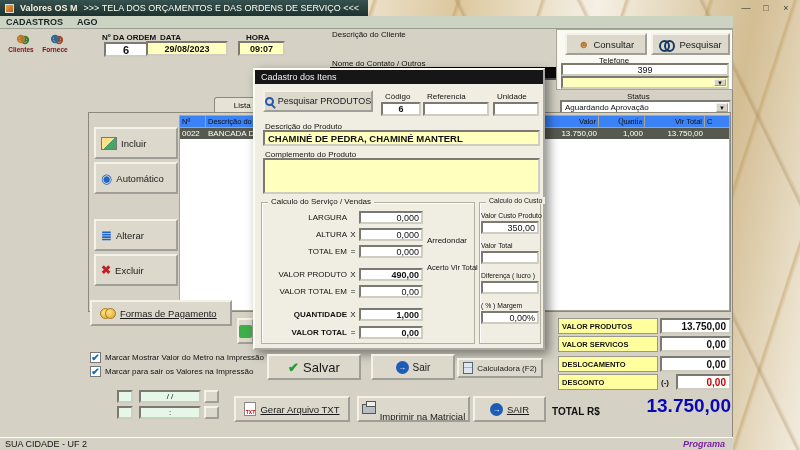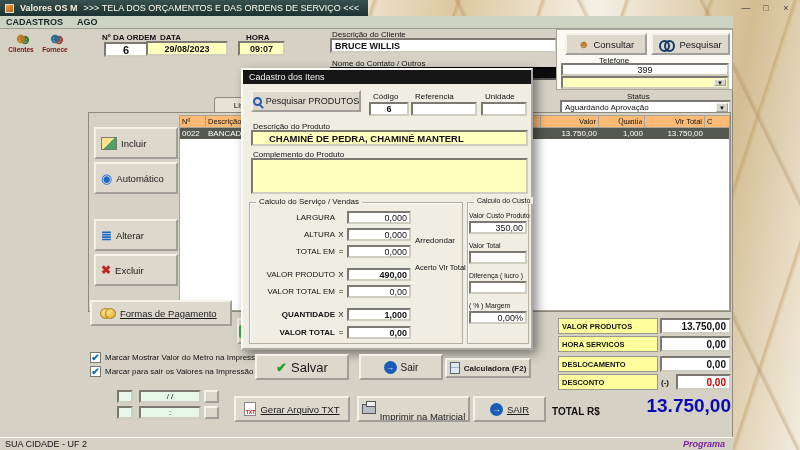--- a/index.html
+++ b/index.html
@@ -53,21 +53,21 @@
   .i-calc{width:10px;height:12px;border:1px solid #567;background:linear-gradient(#dfe6ee 0 4px,#9fb4c8 4px 5px,#dfe6ee 5px);flex:0 0 auto;}
   .i-coin{width:11px;height:11px;border-radius:50%;background:radial-gradient(circle at 35% 35%,#ffe28a,#d9a520);border:1px solid #a67c1a;display:inline-block;flex:0 0 auto;}
   .i-coin.c2{margin-left:-6px;}
   .i-exit{width:15px;height:12px;background:#e8c23a;border:1px solid #997f2a;position:relative;}
   .i-exit::after{content:"\2190";color:#c00;font-weight:bold;font-size:9px;position:absolute;left:1px;top:-1px;}
   .i-grn{width:13px;height:13px;background:#3fae49;border-radius:2px;flex:0 0 auto;}
   .combo{position:relative;background:#fff;border:2px inset #cfccc0;}
   .combo .arr{position:absolute;right:1px;top:1px;bottom:1px;width:12px;background:#d6d3c8;border:1px outset #f4f1e8;font-size:6px;display:flex;align-items:center;justify-content:center;}
   .tab{border:1px solid #8d8a7d;border-bottom:none;border-radius:3px 3px 0 0;font-size:8px;display:flex;align-items:center;justify-content:center;white-space:nowrap;overflow:hidden;cursor:pointer;}
   .grid-head{display:flex;background:#d8d5c8;}
-  .grid-head div{border-right:1px solid #a8a598;border-bottom:1px solid #a8a598;font-size:7.5px;padding:1px 2px;white-space:nowrap;overflow:hidden;background:#fdba74;}
+  .grid-head div{border-right:1px solid #a8a598;border-bottom:1px solid #a8a598;font-size:7.5px;padding:1px 2px;white-space:nowrap;overflow:hidden;background:#3b82f6;}
   .grid-row{display:flex;background:#56594f;color:#fff;}
   .grid-row div{font-size:8px;padding:1px 2px;white-space:nowrap;overflow:hidden;}
   .num{text-align:right;justify-content:flex-end;}
   .chk{width:11px;height:11px;background:#fff;border:1px solid #777;display:flex;align-items:center;justify-content:center;color:#0b6fb8;font-size:10px;font-weight:bold;flex:0 0 auto;}
   .chk::after{content:"\2714";}
   .chklbl{font-size:8px;white-space:nowrap;}
   .tot-lbl{background:#ffff9e;border:1px solid #9a9a8a;font-size:7.5px;font-weight:bold;display:flex;align-items:center;padding-left:3px;white-space:nowrap;overflow:hidden;}
   .tot-val{background:#fff;border:2px inset #cfccc0;font-size:10px;font-weight:bold;display:flex;align-items:center;justify-content:flex-end;padding-right:3px;}
   .modal{background:#f0eee2;border:2px outset #fdfcf2;box-shadow:4px 4px 10px rgba(0,0,0,.45);z-index:10;}
   .modal-title{background:#161616;color:#f0f0f0;font-size:9px;display:flex;align-items:center;padding:0 6px;}
@@ -118,21 +118,20 @@
   <span class="abs lbl" style="left:102px;top:4px;">Nº DA ORDEM</span>
   <div class="abs inset field bold" style="left:104px;top:13px;width:44px;height:15px;justify-content:center;font-size:11px;">6</div>
 
   <span class="abs lbl" style="left:160px;top:4px;">DATA</span>
   <div class="abs inset yellow field bold" style="left:146px;top:12px;width:82px;height:15px;justify-content:center;">29/08/2023</div>
 
   <span class="abs lbl" style="left:246px;top:4px;">HORA</span>
   <div class="abs inset yellow field bold" style="left:238px;top:12px;width:47px;height:15px;justify-content:center;">09:07</div>
 
   <span class="abs lbln" style="left:332px;top:1px;">Descrição do Cliente</span>
-  <div class="abs inset field bold" style="left:330px;top:9px;width:227px;height:15px;padding-left:3px;">BRUCE WILLIS</div>
 
   <span class="abs lbln" style="left:332px;top:30px;">Nome do Contato / Outros</span>
   <div class="abs field" style="left:330px;top:38px;width:228px;height:13px;background:#0c0c0c;border:2px inset #555;"></div>
 
   <div class="abs" style="left:556px;top:0;width:177px;height:61px;background:#fbfaf2;border:1px solid #a8a598;">
     <div class="abs btn" style="left:8px;top:3px;width:82px;height:22px;">
       <span class="i-person">☻</span>
       <span>Consultar</span>
     </div>
     <div class="abs btn" style="left:94px;top:3px;width:79px;height:22px;">
@@ -231,50 +230,50 @@
   <div class="abs btn" style="left:473px;top:367px;width:73px;height:26px;">
     <span class="i-go"></span>
     <span style="text-decoration:underline;">SAIR</span>
   </div>
 
   <span class="abs lbl" style="left:552px;top:377px;font-size:10px;">TOTAL R$</span>
   <div class="abs" style="left:608px;top:366px;width:123px;height:24px;font-size:19px;font-weight:bold;color:#0808b8;text-align:right;">13.750,00</div>
 
   <div class="abs tot-lbl" style="left:558px;top:289px;width:100px;height:16px;">VALOR PRODUTOS</div>
   <div class="abs tot-val" style="left:660px;top:289px;width:71px;height:16px;">13.750,00</div>
-  <div class="abs tot-lbl" style="left:558px;top:307px;width:100px;height:16px;">HORA SERVICOS</div>
+  <div class="abs tot-lbl" style="left:558px;top:307px;width:100px;height:16px;">VALOR SERVICOS</div>
   <div class="abs tot-val" style="left:660px;top:307px;width:71px;height:16px;">0,00</div>
   <div class="abs tot-lbl" style="left:558px;top:327px;width:100px;height:16px;">DESLOCAMENTO</div>
   <div class="abs tot-val" style="left:660px;top:327px;width:71px;height:16px;">0,00</div>
   <div class="abs tot-lbl" style="left:558px;top:345px;width:100px;height:16px;">DESCONTO</div>
   <span class="abs lbl" style="left:661px;top:349px;">(-)</span>
   <div class="abs tot-val red" style="left:676px;top:345px;width:55px;height:16px;">0,00</div>
 </div>
 
 <div class="abs statusbar" style="left:0;top:437px;width:733px;height:13px;">
   <span>SUA CIDADE - UF 2</span>
   <span class="fpq abs" style="right:8px;top:1px;">Programa</span>
 </div>
 
-<div class="abs modal" style="left:241px;top:68px;width:292px;height:282px;">
+<div class="abs modal" style="left:253px;top:68px;width:292px;height:282px;">
   <div class="modal-title" style="height:14px;">Cadastro dos Itens</div>
 
   <div class="abs btn" style="left:8px;top:20px;width:110px;height:22px;">
     <span class="i-mag"></span>
     <span style="font-size:9px;">Pesquisar PRODUTOS</span>
   </div>
   <span class="abs lbln" style="left:130px;top:22px;">Código</span>
   <div class="abs inset field bold" style="left:126px;top:32px;width:40px;height:14px;justify-content:center;">6</div>
   <span class="abs lbln" style="left:172px;top:22px;">Referencia</span>
   <div class="abs inset field" style="left:168px;top:32px;width:66px;height:14px;"></div>
   <span class="abs lbln" style="left:242px;top:22px;">Unidade</span>
   <div class="abs inset field" style="left:238px;top:32px;width:46px;height:14px;"></div>
 
   <span class="abs lbln" style="left:10px;top:52px;">Descrição do Produto</span>
-  <div class="abs inset yellow field bold" style="left:8px;top:60px;width:277px;height:16px;padding-left:16px;font-size:9.5px;">CHAMINÉ DE PEDRA, CHAMINÉ MANTERL</div>
+  <div class="abs inset yellow field bold" style="left:8px;top:60px;width:277px;height:16px;padding-left:3px;font-size:9.5px;">CHAMINÉ DE PEDRA, CHAMINÉ MANTERL</div>
 
   <span class="abs lbln" style="left:10px;top:80px;">Complemento do Produto</span>
   <div class="abs inset yellow" style="left:8px;top:88px;width:277px;height:36px;"></div>
 
   <div class="abs groupbox" style="left:6px;top:132px;width:214px;height:142px;">
     <span class="legend">Calculo do Serviço / Vendas</span>
   </div>
   <span class="abs crow-lbl" style="left:4px;top:143px;width:88px;">LARGURA</span>
   <span class="abs crow-op" style="left:94px;top:143px;width:8px;"></span>
   <div class="abs cfield" style="left:104px;top:141px;width:64px;height:13px;">0,000</div>
@@ -318,17 +317,17 @@
   <div class="abs cfield" style="left:226px;top:241px;width:58px;height:13px;">0,00%</div>
 
   <div class="abs btn" style="left:12px;top:284px;width:94px;height:26px;">
     <span class="i-check">✔</span>
     <span style="font-size:13px;">Salvar</span>
   </div>
   <div class="abs btn" style="left:116px;top:284px;width:84px;height:26px;">
     <span class="i-go"></span>
     <span style="font-size:10px;">Sair</span>
   </div>
-  <div class="abs btn" style="left:202px;top:288px;width:86px;height:20px;font-weight:bold;">
+  <div class="abs btn" style="left:202px;top:288px;width:86px;height:20px;">
     <span class="i-calc"></span>
     <span style="font-size:8px;">Calculadora (F2)</span>
   </div>
 </div>
 
 </body></html>

